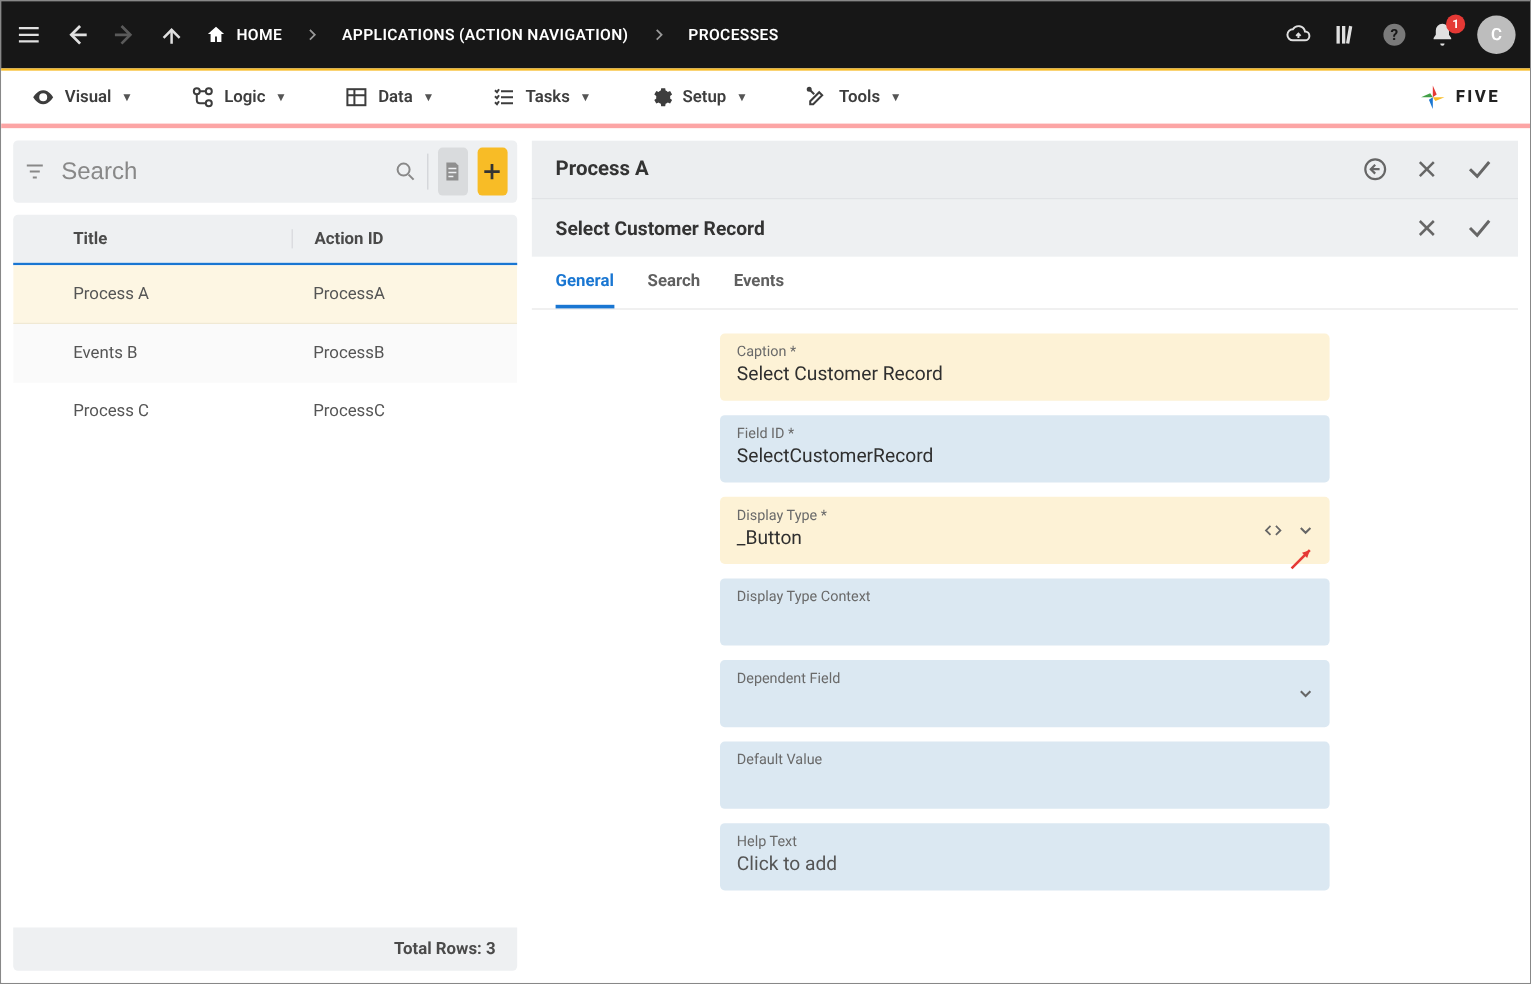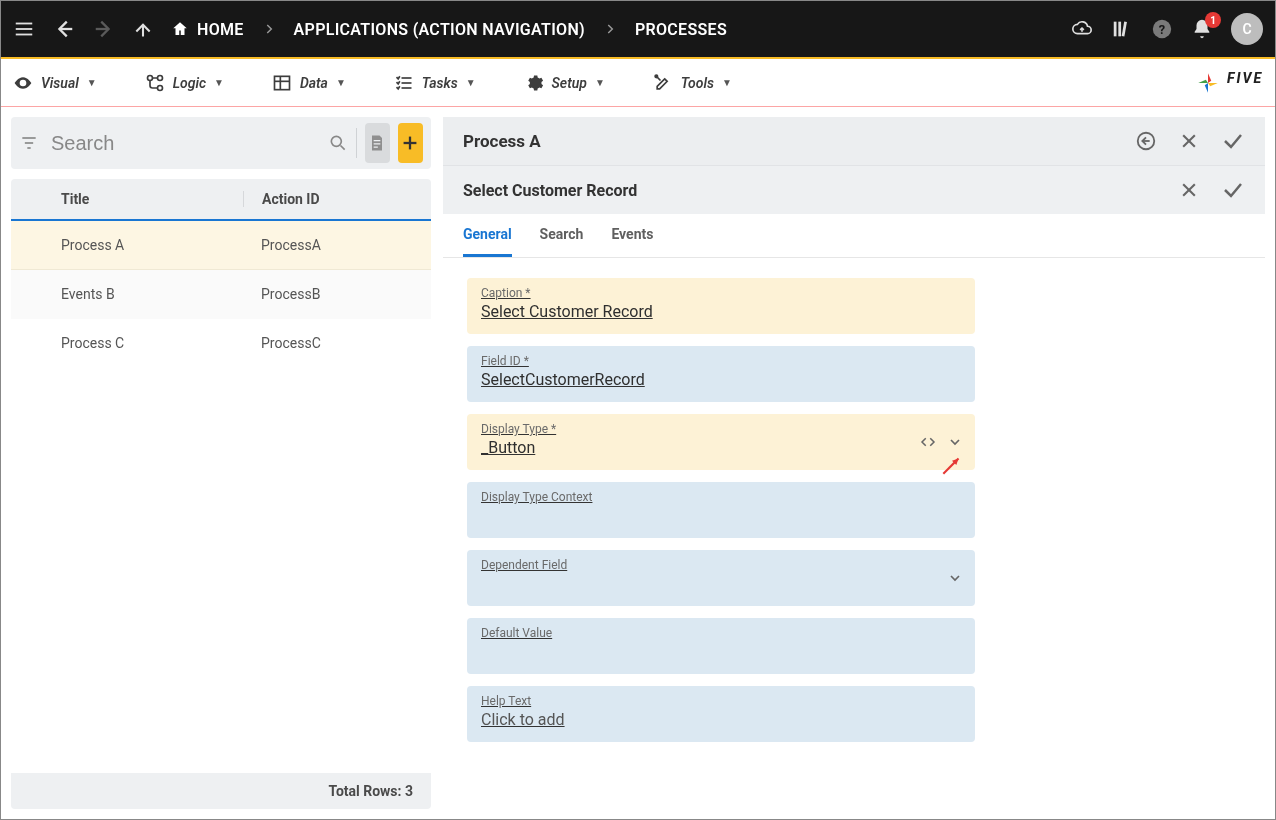--- a/index.html
+++ b/index.html
@@ -5,32 +5,32 @@
 * { box-sizing: border-box; margin: 0; padding: 0; }
 body { font-family: -apple-system, BlinkMacSystemFont, "Segoe UI", Roboto, sans-serif; font-size: 14px; color: #333; background: #fff; overflow: hidden; }
 .app { width: 1276px; height: 820px; display: flex; flex-direction: column; border: 1px solid #888; }
 
 
 .topbar { background: #171717; height: 56px; display: flex; align-items: center; padding: 0 12px; color: #fff; }
 .topbar-left { display: flex; align-items: center; gap: 18px; }
 .topbar-right { margin-left: auto; display: flex; align-items: center; gap: 18px; }
 .icon-btn { display: inline-flex; align-items: center; justify-content: center; color: #e0e0e0; cursor: pointer; }
 .icon-btn.disabled { color: #5a5a5a; cursor: default; }
-.crumb { display: flex; align-items: center; gap: 8px; font-weight: 600; letter-spacing: 0.3px; font-size: 16px; cursor: pointer; }
+.crumb { display: flex; align-items: center; gap: 8px; font-weight: 600; letter-spacing: 0.3px; font-size: 13px; cursor: pointer; }
 .crumb-sep { color: #999; font-weight: 300; }
 .avatar { width: 32px; height: 32px; border-radius: 50%; background: #bdbdbd; color: #fff; display: flex; align-items: center; justify-content: center; font-weight: 600; }
 .bell-wrap { position: relative; }
 .badge { position: absolute; top: -6px; right: -8px; background: #e53935; color: #fff; font-size: 10px; font-weight: 700; border-radius: 50%; width: 16px; height: 16px; display: flex; align-items: center; justify-content: center; }
 .accent-bar { height: 2px; background: #f8bc26; }
 
 
-.toolbar { height: 48px; background: #fff; border-bottom: 1px solid #fca5a5; display: flex; align-items: center; padding: 0 12px; gap: 48px; font-style: italic; }
+.toolbar { height: 48px; background: #fff; border-bottom: 4px solid #fca5a5; display: flex; align-items: center; padding: 0 25px; gap: 48px; }
 .tool { display: flex; align-items: center; gap: 8px; font-weight: 600; color: #3d3d3d; cursor: pointer; font-size: 14px; }
 .tool .caret { font-size: 10px; color: #555; }
-.brand { margin-left: auto; display: flex; align-items: flex-start; gap: 6px; font-weight: 800; letter-spacing: 2px; color: #222; }
+.brand { margin-left: auto; display: flex; align-items: center; gap: 6px; font-weight: 800; letter-spacing: 2px; color: #222; }
 .brand svg { }
 
 
 .main { flex: 1; display: flex; gap: 12px; padding: 10px; background: #fff; overflow: hidden; }
 
 
 .list-panel { width: 420px; display: flex; flex-direction: column; }
 .search-row { background: #eef0f2; border-radius: 4px; padding: 6px 8px; display: flex; align-items: center; gap: 8px; margin-bottom: 10px; }
 .search-input { border: none; background: transparent; flex: 1; font-size: 20px; color: #555; outline: none; padding: 8px 4px; }
 .search-input::placeholder { color: #888; }
@@ -53,21 +53,21 @@
 .panel-head { display: flex; align-items: center; padding: 12px 20px; font-weight: 700; font-size: 17px; color: #333; background: #eceef0; }
 .panel-head .actions { margin-left: auto; display: flex; align-items: center; gap: 22px; color: #666; }
 .panel-head.sub { background: #eef0f2; border-top: 1px solid #e1e3e6; }
 .panel-head.sub .title { font-size: 16px; }
 .act-icon { cursor: pointer; display: inline-flex; }
 
 .tabs { display: flex; gap: 28px; padding: 0 20px; border-bottom: 1px solid #e6e6e6; background: #fff; }
 .tab { padding: 12px 0; font-weight: 700; color: #5f5f5f; cursor: pointer; border-bottom: 3px solid transparent; }
 .tab.active { color: #1976d2; border-bottom-color: #1976d2; }
 
-.form-scroll { flex: 1; overflow-y: auto; padding: 20px 24px 20px 24px; display: flex; flex-direction: column; gap: 12px; position: relative; text-decoration: underline; }
+.form-scroll { flex: 1; overflow-y: auto; padding: 20px 24px 20px 24px; display: flex; flex-direction: column; align-items: center; gap: 12px; position: relative; }
 .form-scroll::-webkit-scrollbar { width: 10px; }
 .form-scroll::-webkit-scrollbar-thumb { background: #c9c9c9; border-radius: 5px; }
 
 .field { width: 508px; border-radius: 4px; padding: 8px 14px 10px 14px; position: relative; }
 .field.blue { background: #dbe8f2; }
 .field.yellow { background: #fdf2d6; }
 .field .lbl { font-size: 12px; color: #6a6a6a; margin-bottom: 2px; }
 .field .val { font-size: 16px; color: #2f2f2f; min-height: 22px; }
 .field .suffix { position: absolute; right: 12px; top: 50%; transform: translateY(-50%); display: flex; align-items: center; gap: 10px; color: #666; }
 .field.tall { height: 56px; }

